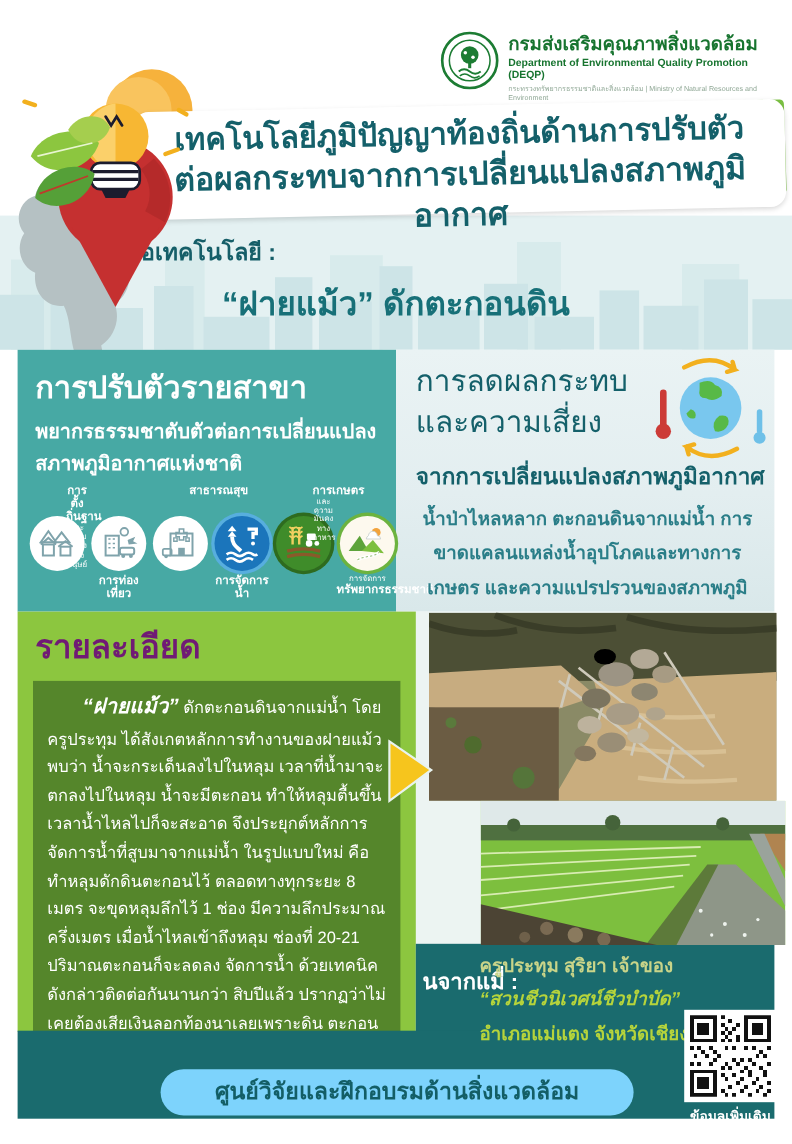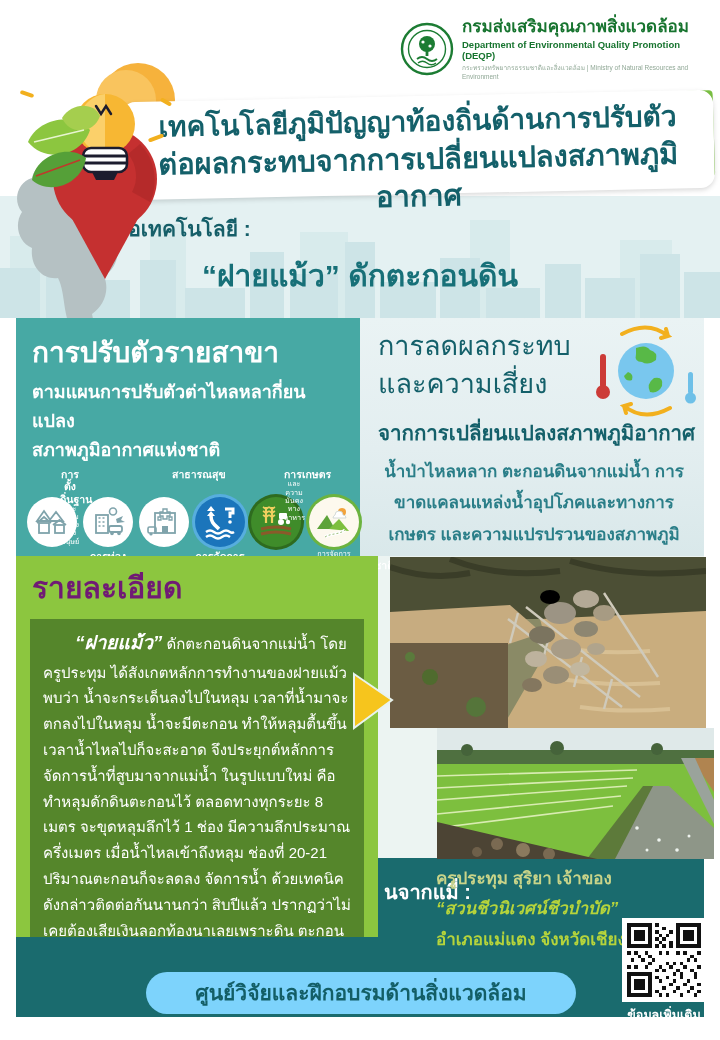--- a/index.html
+++ b/index.html
@@ -2,21 +2,21 @@
 <html><head>
 <meta charset="utf-8">
 <style>
   html,body{margin:0;padding:0;background:#fff;}
   .poster{position:relative;width:720px;height:1040px;background:#ffffff;overflow:hidden;
           font-family:"Liberation Sans","DejaVu Sans",sans-serif;}
 
   
   .logo{position:absolute;top:18px;right:8px;display:flex;gap:8px;align-items:center;z-index:5;}
   .logo-text{width:250px;}
-  .logo-th{font-size:17px;font-weight:bold;color:#17742f;line-height:1.1;}
+  .logo-th{font-size:17px;font-weight:bold;color:#17742f;line-height:1.1;margin-top:13px;}
   .logo-en{font-size:9.5px;font-weight:bold;color:#17742f;margin-top:2px;}
   .logo-sub{font-size:6.5px;color:#90a896;margin-top:2px;}
 
   
   .hero-back{position:absolute;left:0;top:58px;width:200px;height:360px;z-index:1;}
   .hero-front{position:absolute;left:20px;top:84px;width:160px;height:220px;z-index:4;}
 
   
   .band-green{position:absolute;left:90px;top:100px;width:624px;height:86px;background:#7bc143;
               transform:rotate(-1.8deg);border-radius:4px;z-index:2;}
@@ -184,21 +184,21 @@
       <div class="logo-sub">กระทรวงทรัพยากรธรรมชาติและสิ่งแวดล้อม | Ministry of Natural Resources and Environment</div>
     </div>
   </div>
 
   <div class="tech-label">ชื่อเทคโนโลยี :</div>
   <div class="tech-name">“ฝายแม้ว” ดักตะกอนดิน</div>
 
   <div class="sector-panel">
     <div class="sector-title">การปรับตัวรายสาขา</div>
     <div class="sector-sub">
-      <div>ตามแผนการปรับตัวต่าไหลหลากี่ยนแปลง</div>
+      <div>พยากรธรรมชาตับตัวต่อการเปลี่ยนแปลง</div>
       <div>สภาพภูมิอากาศแห่งชาติ</div>
     </div>
     <div class="icons-row">
 
       <div class="sector-col" style="left:0">
         <div class="lbl-top"><span>การตั้งถิ่นฐาน</span><span class="sub">และความมั่นคงของมนุษย์</span></div>
         <div class="icon-circle">
           <svg width="38" height="38" viewBox="0 0 38 38">
             <path d="M4,18 L11,8 L18,18 Z M16,18 L23,9 L30,18 Z" fill="none" stroke="#7fa3ab" stroke-width="1.8"></path>
             <rect x="6" y="20" width="10" height="10" fill="none" stroke="#7fa3ab" stroke-width="1.8"></rect>

